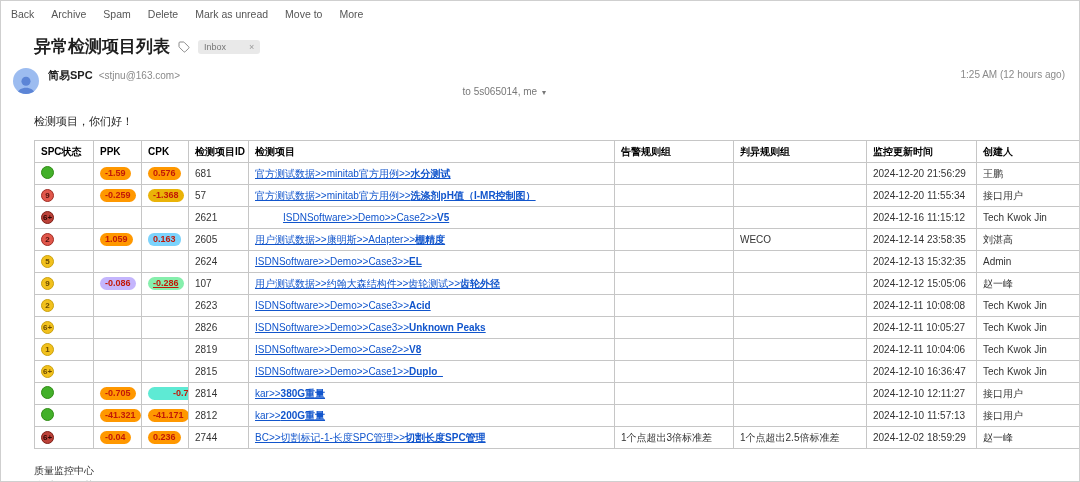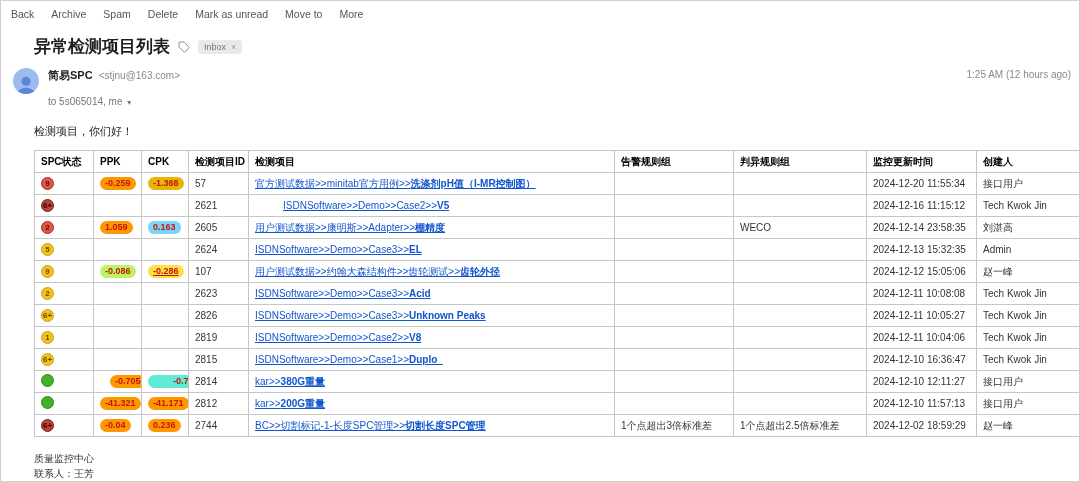--- a/index.html
+++ b/index.html
@@ -6,31 +6,31 @@
   body{
     width:1080px;height:482px;box-sizing:border-box;
     background:#ffffff;border:1px solid #cfcfcf;
     font-family:"Liberation Sans", sans-serif;color:#222;overflow:hidden;
   }
   .toolbar{display:flex;align-items:center;gap:17px;padding:7px 0 5px 10px;font-size:10.5px;color:#555;}
   .tb-item{cursor:pointer;white-space:nowrap;}
   .subject-row{display:flex;align-items:center;gap:8px;margin:10px 0 2px 33px;}
   .subject{font-size:17px;font-weight:600;color:#1f1f1f;margin:0;}
   .label-icon{display:inline-flex;align-items:center;color:#8a8a8a;}
-  .chip{background:#e9e9e9;border-radius:3px;font-size:9px;color:#777;padding:2px 6px;display:inline-flex;gap:5px;align-items:center;}
+  .chip{background:#e9e9e9;border-radius:3px;font-size:9px;color:#777;padding:2px 6px;display:inline-flex;gap:23px;align-items:center;}
   .chip-x{cursor:pointer;font-size:9px;color:#999;}
   .sender-row{display:flex;align-items:flex-start;margin:10px 8px 0 12px;}
   .avatar{width:26px;height:26px;border-radius:50%;background:#9cbcf0;display:flex;align-items:flex-end;justify-content:center;overflow:hidden;flex:0 0 auto;}
   .sender-info{margin-left:9px;flex:1;}
   .sender-line{font-size:11px;}
   .sender-name{font-weight:bold;color:#202020;}
   .sender-addr{font-size:10px;color:#8a8a8a;font-weight:normal;margin-left:3px;}
-  .to-line{font-size:10px;color:#777;margin-top:13px;cursor:pointer;}
+  .to-line{font-size:10px;color:#777;margin-top:3px;cursor:pointer;text-align:center;}
   .caret{font-size:8px;color:#777;margin-left:2px;}
-  .time{font-size:10px;color:#8a8a8a;padding-top:1px;white-space:nowrap;}
+  .time{font-size:10px;color:#8a8a8a;margin-right:6px;padding-top:1px;white-space:nowrap;}
   .greeting{font-size:11px;margin:17px 0 11px 33px;color:#222;}
   table{border-collapse:collapse;margin-left:33px;table-layout:fixed;width:1047px;font-size:10px;}
   th,td{border:1px solid #c6c6c6;padding:0 6px;height:21px;text-align:left;overflow:hidden;white-space:nowrap;color:#333;}
   th{font-weight:bold;color:#000;}
   .badge{background:#ff9800;color:#c21807;font-weight:bold;font-size:9px;padding:1px 5px;border-radius:8px;display:inline-block;line-height:11px;}
   .circle{display:inline-flex;width:13px;height:13px;border-radius:50%;align-items:center;justify-content:center;font-size:8px;font-weight:bold;line-height:1;box-sizing:border-box;border:1px solid rgba(0,0,0,.25);}
   .circle.green{border-color:#2f8c14;}
   .circle.yellow{color:#6b4a00;border-color:#caa10e;}
   .circle.red{color:#4d100c;border-color:#a02c23;}
   .circle.darkred{color:#2d0502;border-color:#7e1d15;}
@@ -108,20 +108,31 @@
           <th>检测项目ID</th>
           <th>检测项目</th>
           <th>告警规则组</th>
           <th>判异规则组</th>
           <th>监控更新时间</th>
           <th>创建人</th>
         </tr>
       </thead>
     <tbody>
         <tr>
+          <td><span class="circle green" style="background: rgb(67, 176, 42);"></span></td>
+          <td><span class="badge" style="background: rgb(255, 152, 0); color: rgb(194, 24, 7);">-1.59</span></td>
+          <td><span class="badge" style="background: rgb(255, 152, 0); color: rgb(194, 24, 7);">0.576</span></td>
+          <td>681</td>
+          <td><a class="plink" style="color: rgb(17, 85, 204);"><span>官方测试数据&gt;&gt;minitab官方用例&gt;&gt;</span><b>水分测试</b></a></td>
+          <td></td>
+          <td></td>
+          <td>2024-12-20 21:56:29</td>
+          <td>王鹏</td>
+        </tr>
+        <tr>
           <td><span class="circle red" style="background: rgb(225, 87, 75);">9</span></td>
           <td><span class="badge" style="background: rgb(255, 152, 0); color: rgb(194, 24, 7);">-0.259</span></td>
           <td><span class="badge" style="background: #eab308; color: rgb(194, 24, 7);">-1.368</span></td>
           <td>57</td>
           <td><a class="plink" style="color: rgb(17, 85, 204);"><span>官方测试数据&gt;&gt;minitab官方用例&gt;&gt;</span><b>洗涤剂pH值（I-MR控制图）</b></a></td>
           <td></td>
           <td></td>
           <td>2024-12-20 11:55:34</td>
           <td>接口用户</td>
         </tr>
@@ -153,22 +164,22 @@
           <td></td>
           <td>2624</td>
           <td><a class="plink" style="color: rgb(17, 85, 204);"><span>ISDNSoftware&gt;&gt;Demo&gt;&gt;Case3&gt;&gt;</span><b>EL</b></a></td>
           <td></td>
           <td></td>
           <td>2024-12-13 15:32:35</td>
           <td>Admin</td>
         </tr>
         <tr>
           <td><span class="circle yellow" style="background: rgb(242, 193, 29);">9</span></td>
-          <td><span class="badge" style="background: #bef264; color: rgb(194, 24, 7);">-0.086</span></td>
-          <td><span class="badge" style="background: #fde047; color: rgb(194, 24, 7); text-decoration: underline;">-0.286</span></td>
+          <td><span class="badge" style="background: #c4b5fd; color: rgb(194, 24, 7);">-0.086</span></td>
+          <td><span class="badge" style="background: #86efac; color: rgb(194, 24, 7); text-decoration: underline;">-0.286</span></td>
           <td>107</td>
           <td><a class="plink" style="color: rgb(17, 85, 204);"><span>用户测试数据&gt;&gt;约翰大森结构件&gt;&gt;齿轮测试&gt;&gt;</span><b>齿轮外径</b></a></td>
           <td></td>
           <td></td>
           <td>2024-12-12 15:05:06</td>
           <td>赵一峰</td>
         </tr>
         <tr>
           <td><span class="circle yellow" style="background: rgb(242, 193, 29);">2</span></td>
           <td></td>
@@ -208,21 +219,21 @@
           <td></td>
           <td>2815</td>
           <td><a class="plink" style="color: rgb(17, 85, 204);"><span>ISDNSoftware&gt;&gt;Demo&gt;&gt;Case1&gt;&gt;</span><b>Duplo_</b></a></td>
           <td></td>
           <td></td>
           <td>2024-12-10 16:36:47</td>
           <td>Tech Kwok Jin</td>
         </tr>
         <tr>
           <td><span class="circle green" style="background: rgb(67, 176, 42);"></span></td>
-          <td><span class="badge" style="background: rgb(255, 152, 0); color: rgb(194, 24, 7); margin-left: 10px;">-0.705</span></td>
+          <td><span class="badge" style="background: rgb(255, 152, 0); color: rgb(194, 24, 7);">-0.705</span></td>
           <td><span class="badge" style="background: #5eead4; color: rgb(194, 24, 7); padding-left: 25px;">-0.714</span></td>
           <td>2814</td>
           <td><a class="plink" style="color: rgb(17, 85, 204); text-align: center;"><span>kar&gt;&gt;</span><b>380G重量</b></a></td>
           <td></td>
           <td></td>
           <td>2024-12-10 12:11:27</td>
           <td>接口用户</td>
         </tr>
         <tr>
           <td><span class="circle green" style="background: rgb(67, 176, 42);"></span></td>

